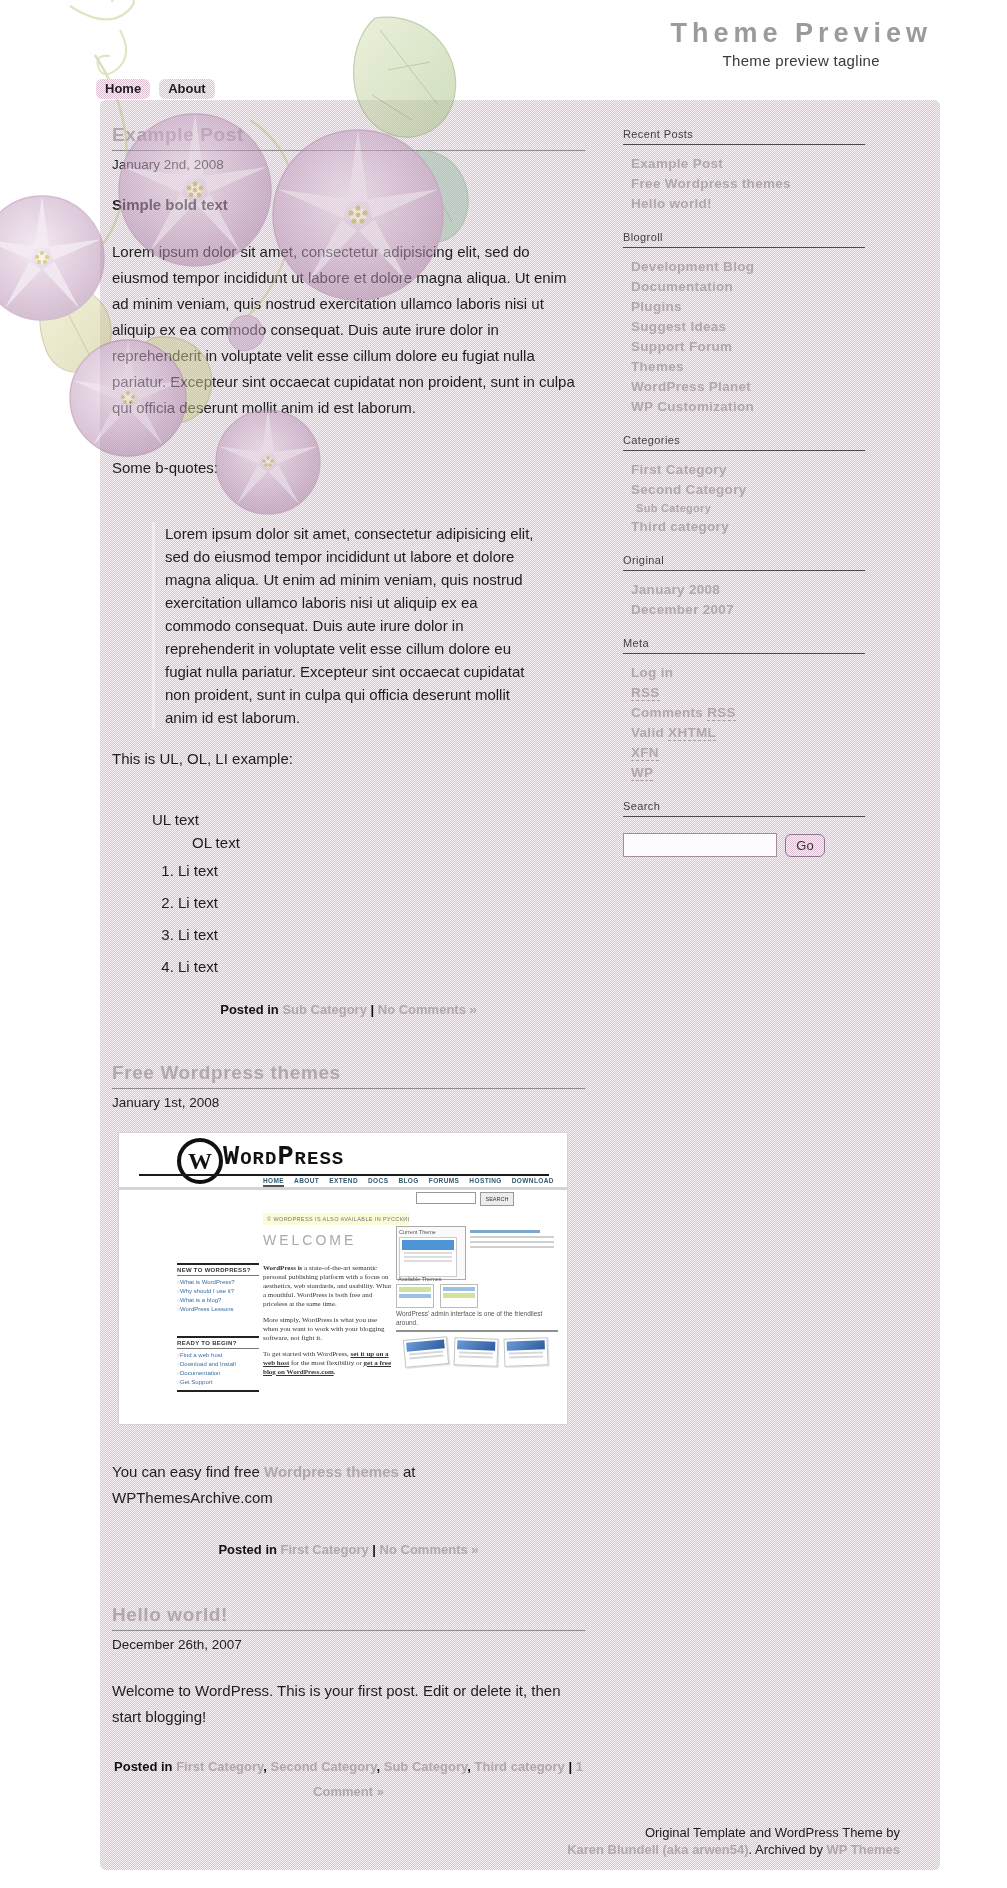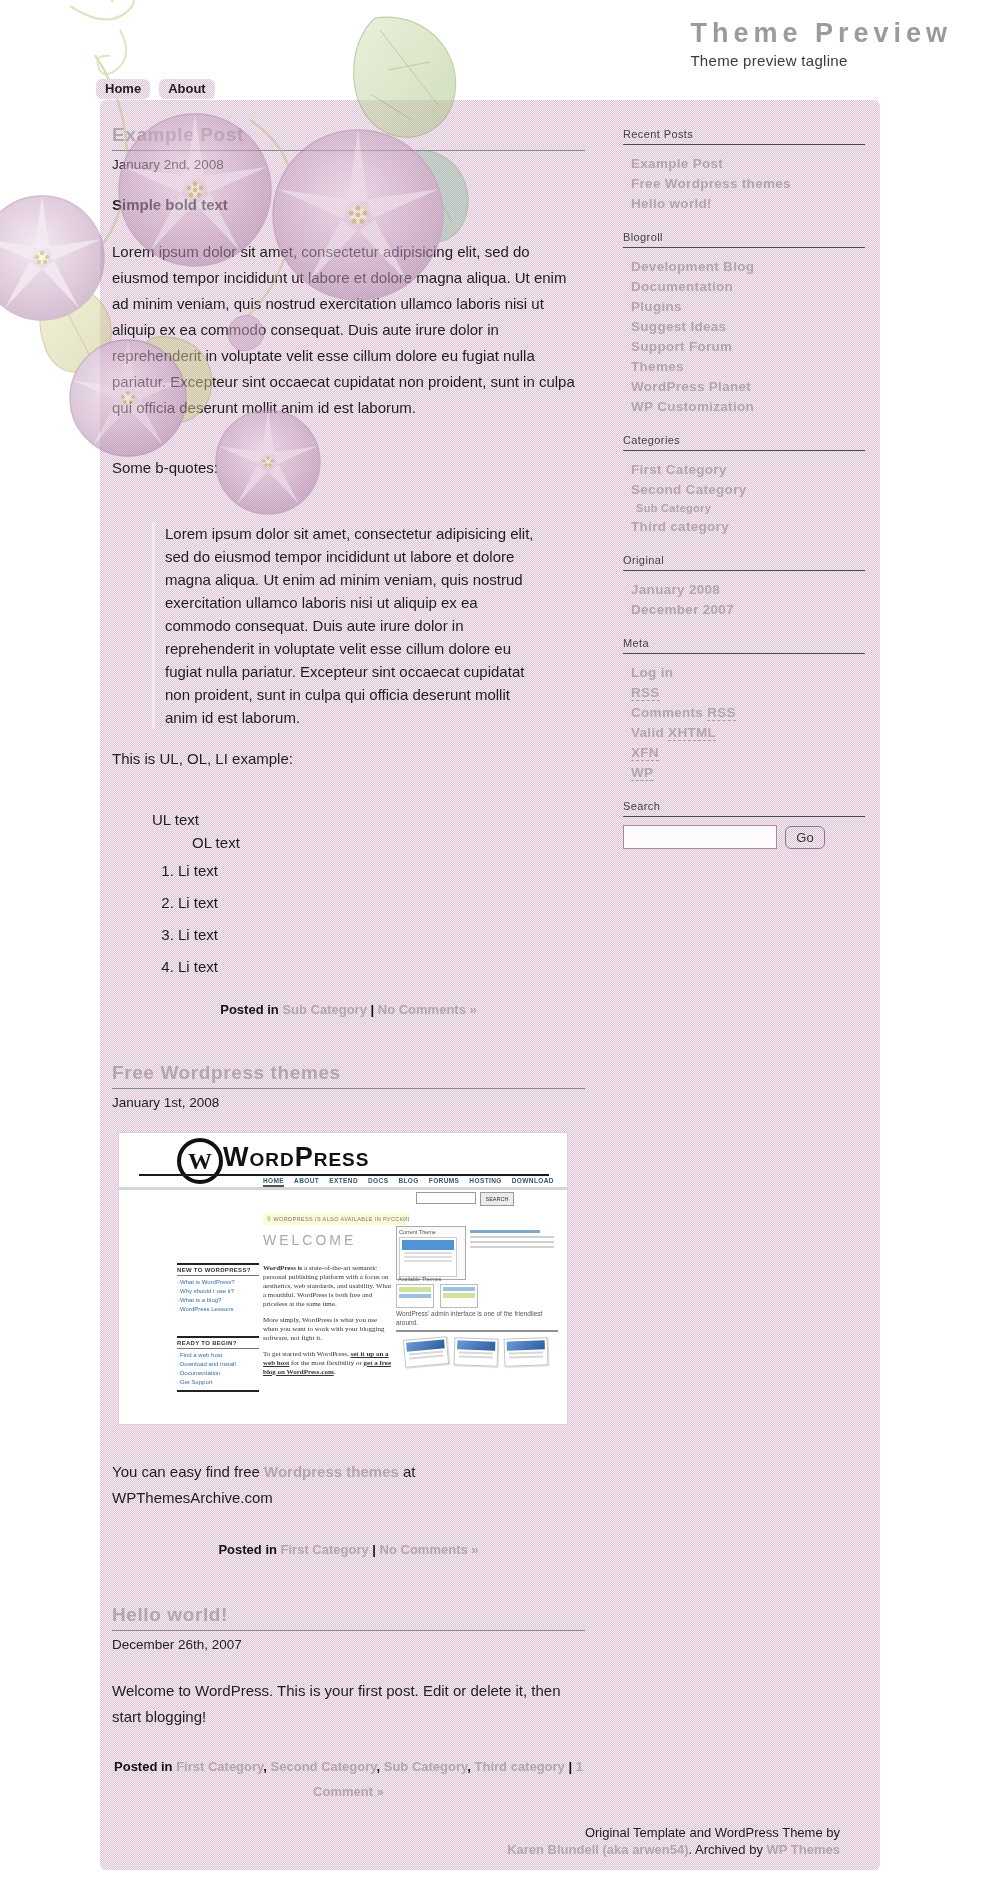--- a/index.html
+++ b/index.html
@@ -14,28 +14,28 @@
       linear-gradient(45deg,#ddc0d4 25%,transparent 25%,transparent 75%,#ddc0d4 75%);
     background-position:0 0,1px 1px;
     background-size:2px 2px;
     border-radius:6px;
   }
 
   .floral{position:absolute;top:0;left:0;z-index:2;pointer-events:none;}
 
   
   .hdr{position:absolute;top:0;left:0;width:100%;height:100px;z-index:3;}
-  .title-block{position:absolute;top:18px;right:55px;text-align:left;}
+  .title-block{position:absolute;top:18px;right:75px;text-align:center;}
   .site-title{font-size:27px;font-weight:bold;color:#9b9b9b;letter-spacing:5px;}
   .site-tagline{font-size:15px;color:#3a3a3a;margin-top:3px;letter-spacing:.3px;}
   .nav{position:absolute;left:96px;top:79px;display:flex;gap:9px;}
   .tab{font-size:13px;font-weight:bold;color:#1e1e1e;padding:2px 9px 3px;text-decoration:none;cursor:pointer;}
 
   
-  .content{position:absolute;left:100px;top:100px;width:780px;height:1770px;z-index:1;}
+  .content{position:absolute;left:100px;top:100px;width:840px;height:1770px;z-index:1;}
   .posts{position:absolute;left:12px;top:24px;width:473px;z-index:3;color:#1e1e1e;font-size:15px;}
   .post-title{font-size:19px;font-weight:bold;color:#b2a6b0;letter-spacing:.6px;border-bottom:1px solid #8a8a8a;padding-bottom:4px;}
   .post-date{font-size:13.5px;color:#222;margin-top:6px;}
   .bold-line{font-weight:bold;margin-top:24px;}
   .body-p{margin-top:26px;line-height:26px;}
   .bq-intro{margin-top:38px;}
   blockquote{margin:46px 0 0 40px;border-left:3px solid #f2eaf0;padding:0 0 0 10px;width:374px;line-height:23px;}
   .list-intro{margin-top:21px;}
   .ul-line{margin-top:41px;padding-left:40px;line-height:23px;}
   .ol-line{padding-left:80px;line-height:23px;}
@@ -47,21 +47,21 @@
   .post3{margin-top:42px;}
   .after-img{margin-top:34px;line-height:26px;}
   .after-img a{color:#b2a6b0;font-weight:bold;text-decoration:none;}
   .pf2{margin-top:26px;}
   .pf3{margin-top:24px;}
 
   
   .wpshot{position:relative;margin:22px 0 0 6px;width:448px;height:291px;background:#fff;border:1px solid #dcd0da;overflow:hidden;}
   .wp-circle{position:absolute;left:58px;top:5px;width:38px;height:38px;border:4px solid #111;border-radius:50%;background:#fff;
              display:flex;align-items:center;justify-content:center;font-family:"Liberation Serif",serif;font-weight:bold;font-size:24px;color:#111;}
-  .wp-logotext{position:absolute;left:104px;top:9px;font-family:Liberation Sans, sans-serif;font-variant:small-caps;font-weight:bold;font-size:27px;letter-spacing:1px;color:#111;}
+  .wp-logotext{position:absolute;left:104px;top:9px;font-family:Liberation Mono, monospace;font-variant:small-caps;font-weight:bold;font-size:27px;letter-spacing:1px;color:#111;}
   .wp-blackline{position:absolute;left:20px;right:18px;top:41px;height:2px;background:#1a1a1a;}
   .wp-nav{position:absolute;left:144px;top:44px;display:flex;gap:10px;font-size:6.5px;letter-spacing:.4px;color:#34586e;font-weight:bold;}
   .wp-nav span{cursor:pointer;}
   .wp-nav span:first-child{border-bottom:2px solid #555;padding-bottom:1px;}
   .wp-grayline{position:absolute;left:0;right:0;top:54px;height:3px;background:#d5d5d5;}
   .wp-search{position:absolute;left:297px;top:59px;display:flex;gap:4px;}
   .wp-search-box{width:58px;height:10px;border:1px solid #999;background:#fff;}
   .wp-search-btn{width:32px;height:12px;border:1px solid #999;background:#ececec;font-size:5.5px;text-align:center;line-height:12px;color:#333;cursor:pointer;}
   .wp-banner{position:absolute;left:144px;top:80px;width:142px;height:12px;background:#fbfbd8;font-size:5.5px;letter-spacing:.4px;color:#777;line-height:12px;padding-left:4px;white-space:nowrap;overflow:hidden;}
   .wp-welcome{position:absolute;left:144px;top:99px;font-size:14px;letter-spacing:3px;color:#a9a9a9;}
@@ -101,21 +101,21 @@
   
   .sidebar{position:absolute;left:523px;top:28px;width:242px;z-index:3;}
   .sb-sec{margin-bottom:18px;}
   .sb-title{font-size:11px;color:#414141;letter-spacing:.4px;border-bottom:1px solid #4a4a4a;padding-bottom:4px;}
   .sb-list{list-style:none;margin:8px 0 0 0;padding:0 0 0 8px;}
   .sb-list li{line-height:19px;}
   .sb-list a{color:#b2a6b0;font-weight:bold;font-size:13.5px;text-decoration:none;cursor:pointer;letter-spacing:.3px;}
   .sb-list li.subcat{line-height:16px;padding-left:5px;}
   .sb-list li.subcat a{font-size:11px;}
   .abbr{border-bottom:1px dashed #a89ca6;}
-  .search-row{margin-top:8px;display:flex;gap:8px;align-items:center;}
+  .search-row{margin-top:16px;display:flex;gap:8px;align-items:center;}
   .search-input{width:148px;height:20px;border:1px solid #a58ba0;background:#fdfbfd;}
   .go-btn{width:40px;height:23px;border:1px solid #8d7590;font-size:13px;color:#333;cursor:pointer;}
 
   
   .site-footer{position:absolute;right:40px;bottom:12px;text-align:right;font-size:13px;color:#1c1c1c;line-height:17px;z-index:3;}
   .site-footer a{color:#b2a6b0;font-weight:bold;text-decoration:none;cursor:pointer;}
 </style>
 </head>
 <body>
 

